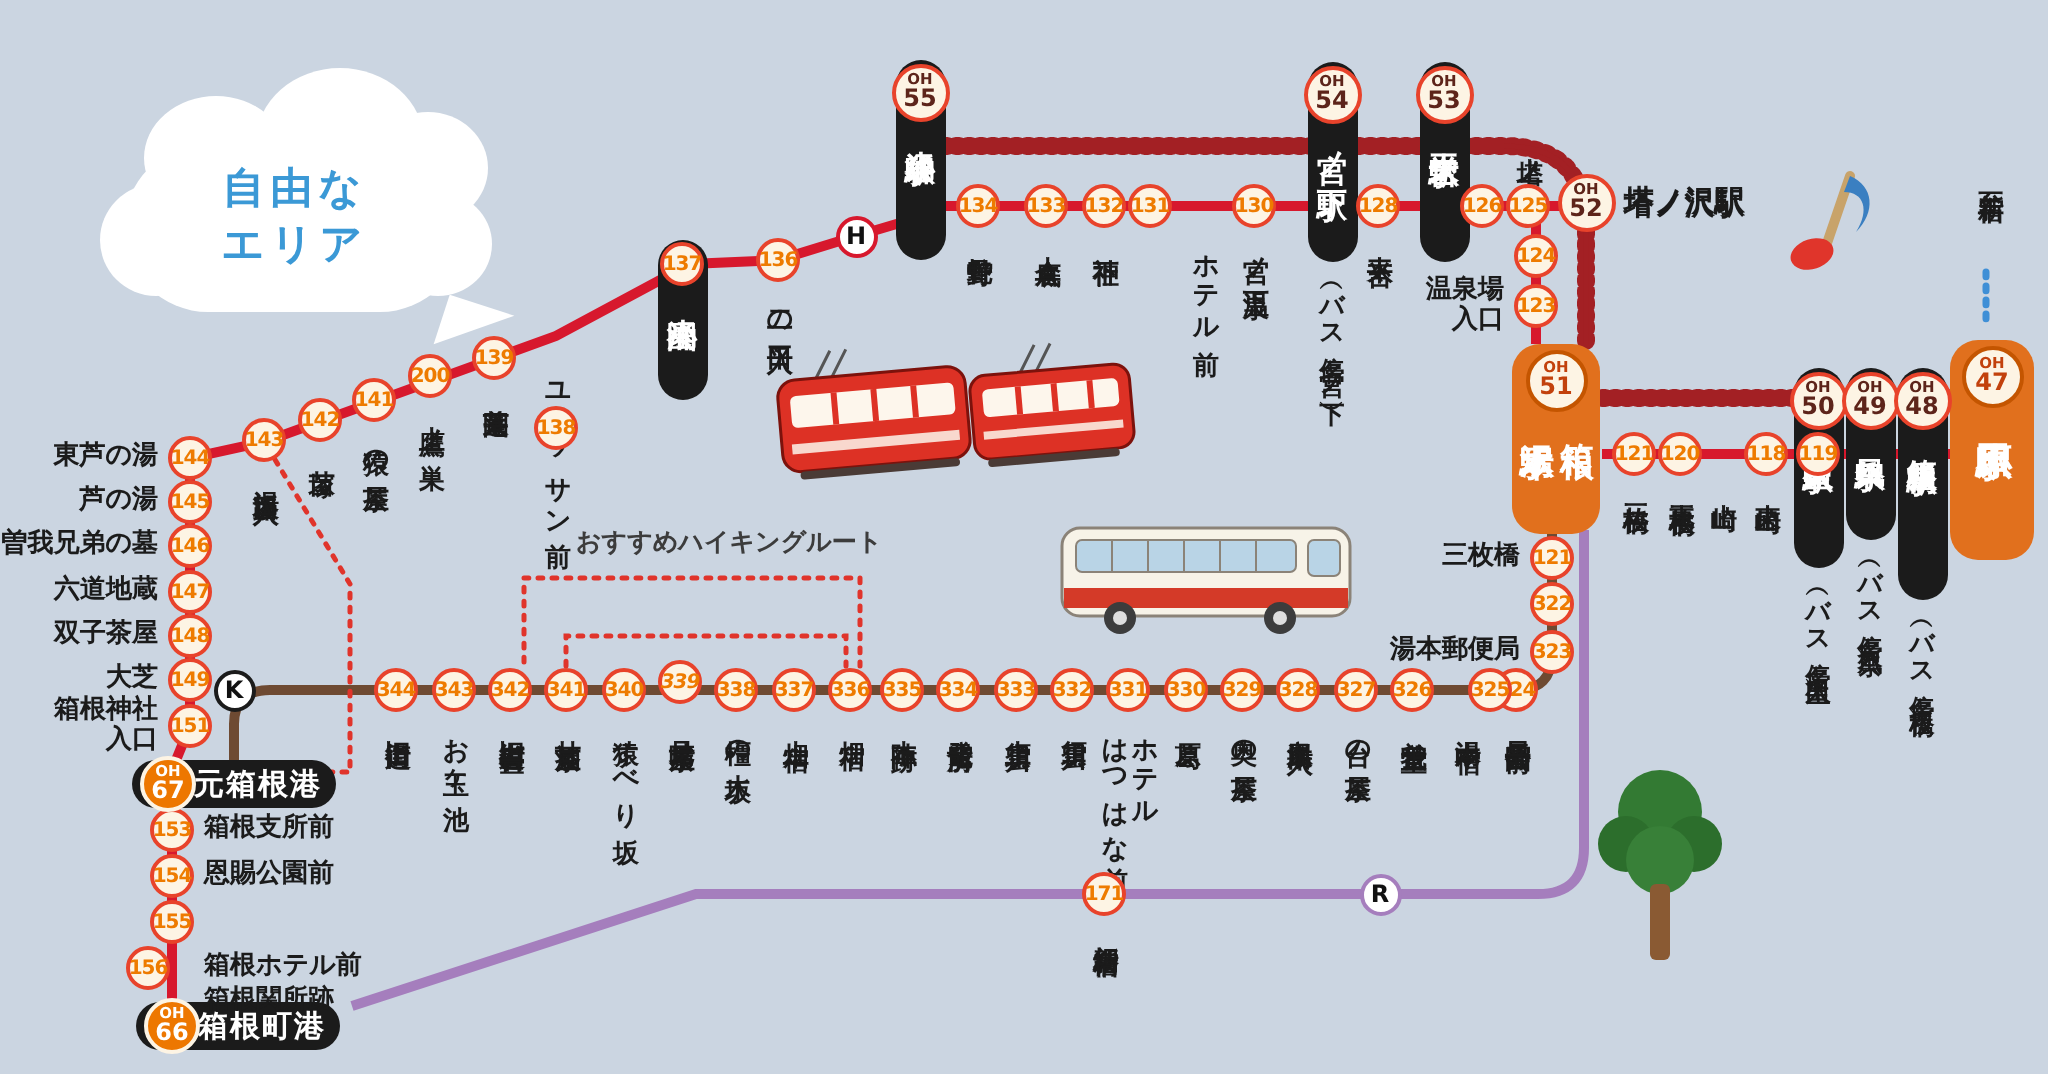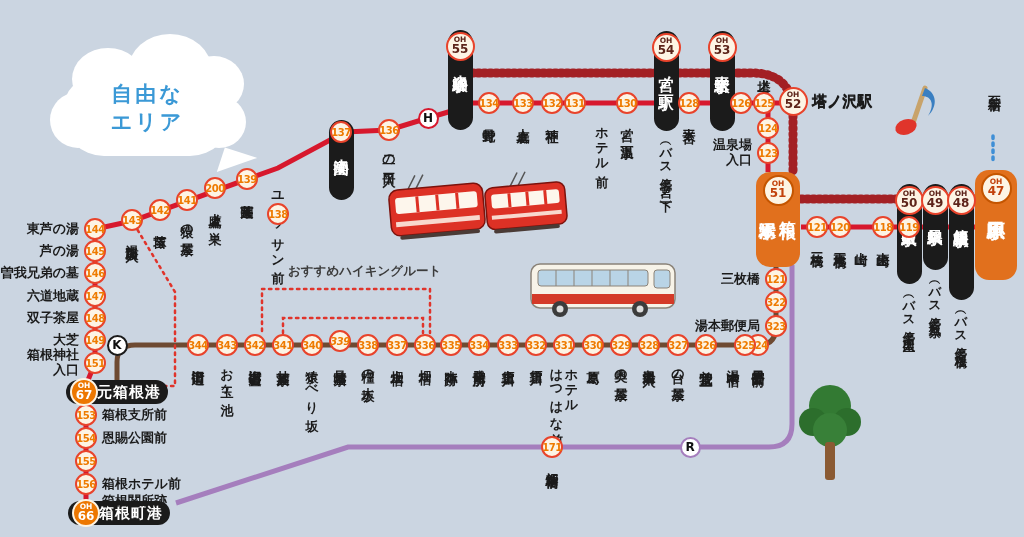--- a/index.html
+++ b/index.html
@@ -188,21 +188,21 @@
     <div class="stop-label hl" style="left: -121px; top: 340px; width: 200px; transform: translateY(-50%);">大芝</div>
     <div class="stop-circle" style="left: 84px; top: 352px;">151</div>
     <div class="stop-label hl" style="left: -121px; top: 363px; width: 200px; transform: translateY(-50%);">箱根神社
 入口</div>
     <div class="stop-circle" style="left: 75px; top: 404px;">153</div>
     <div class="stop-label hr" style="left: 102px; top: 415px; transform: translateY(-50%);">箱根支所前</div>
     <div class="stop-circle" style="left: 75px; top: 427px;">154</div>
     <div class="stop-label hr" style="left: 102px; top: 438px; transform: translateY(-50%);">恩賜公園前</div>
     <div class="stop-circle" style="left: 75px; top: 450px;">155</div>
     <div class="stop-label hr" style="left: 102px; top: 461px; transform: translateY(-50%); margin-top: 40px;">箱根関所跡</div>
-    <div class="stop-circle" style="left: 75px; top: 473px;">156</div>
+    <div class="stop-circle" style="left: 63px; top: 473px;">156</div>
     <div class="stop-label hr" style="left: 102px; top: 484px; transform: translateY(-50%);">箱根ホテル前</div>
     <div class="stop-circle" style="left: 806px; top: 216px;">121</div>
     <div class="stop-label v" style="left: 817px; top: 242px; transform: translateX(-50%);">三枚橋</div>
     <div class="stop-circle" style="left: 829px; top: 216px;">120</div>
     <div class="stop-label v" style="left: 840px; top: 242px; transform: translateX(-50%);">東三枚橋</div>
     <div class="stop-circle" style="left: 850px; top: 216px; margin-left: 48px;">119</div>
     <div class="stop-label v" style="left: 861px; top: 242px; transform: translateX(-50%);">山崎</div>
     <div class="stop-circle" style="left: 872px; top: 216px;">118</div>
     <div class="stop-label v" style="left: 883px; top: 242px; transform: translateX(-50%);">東山崎</div>
     <div class="stop-circle" style="left: 765px; top: 268px;">121</div>

